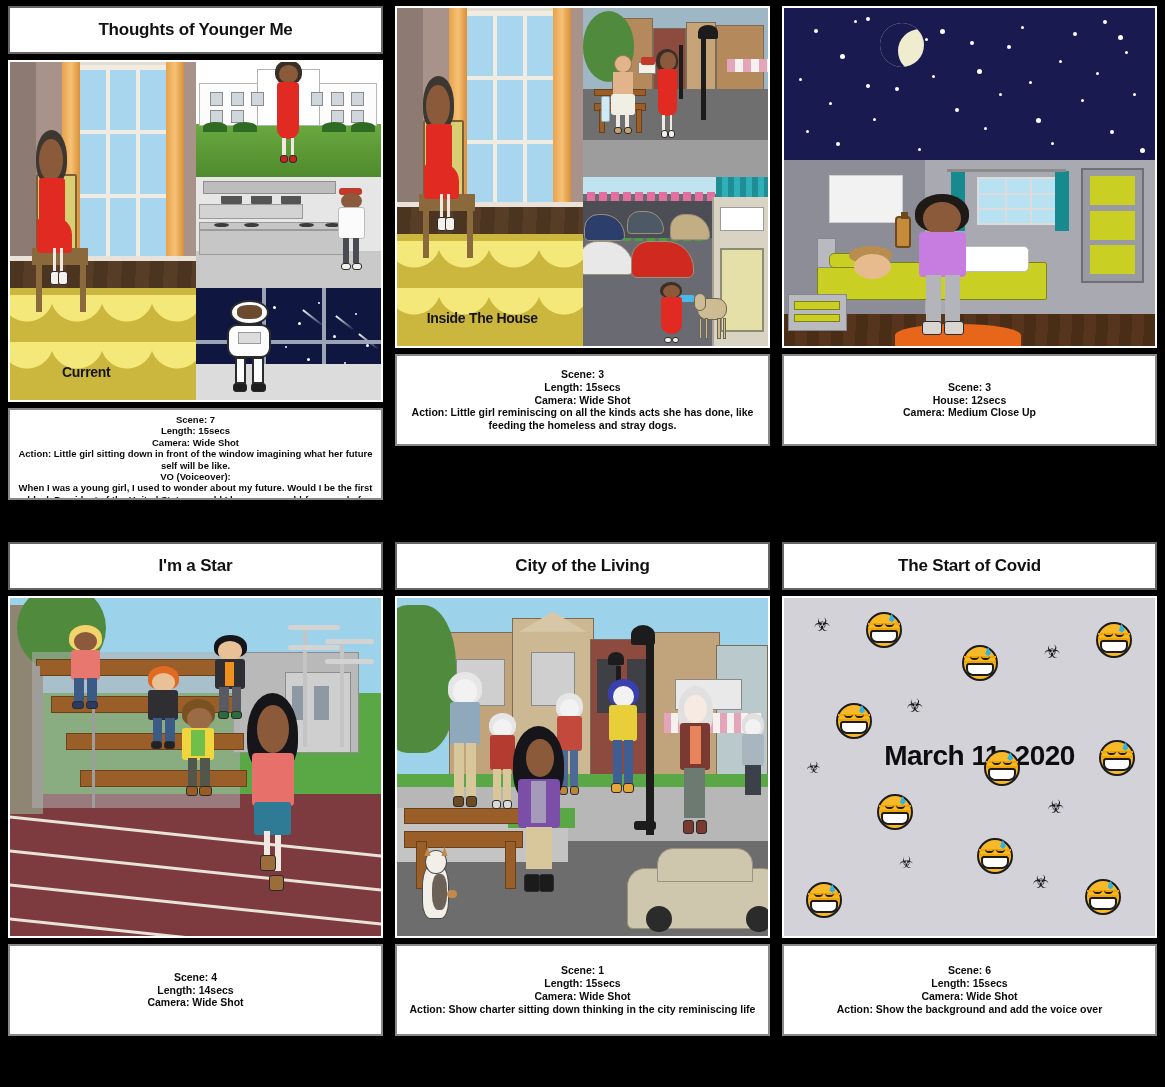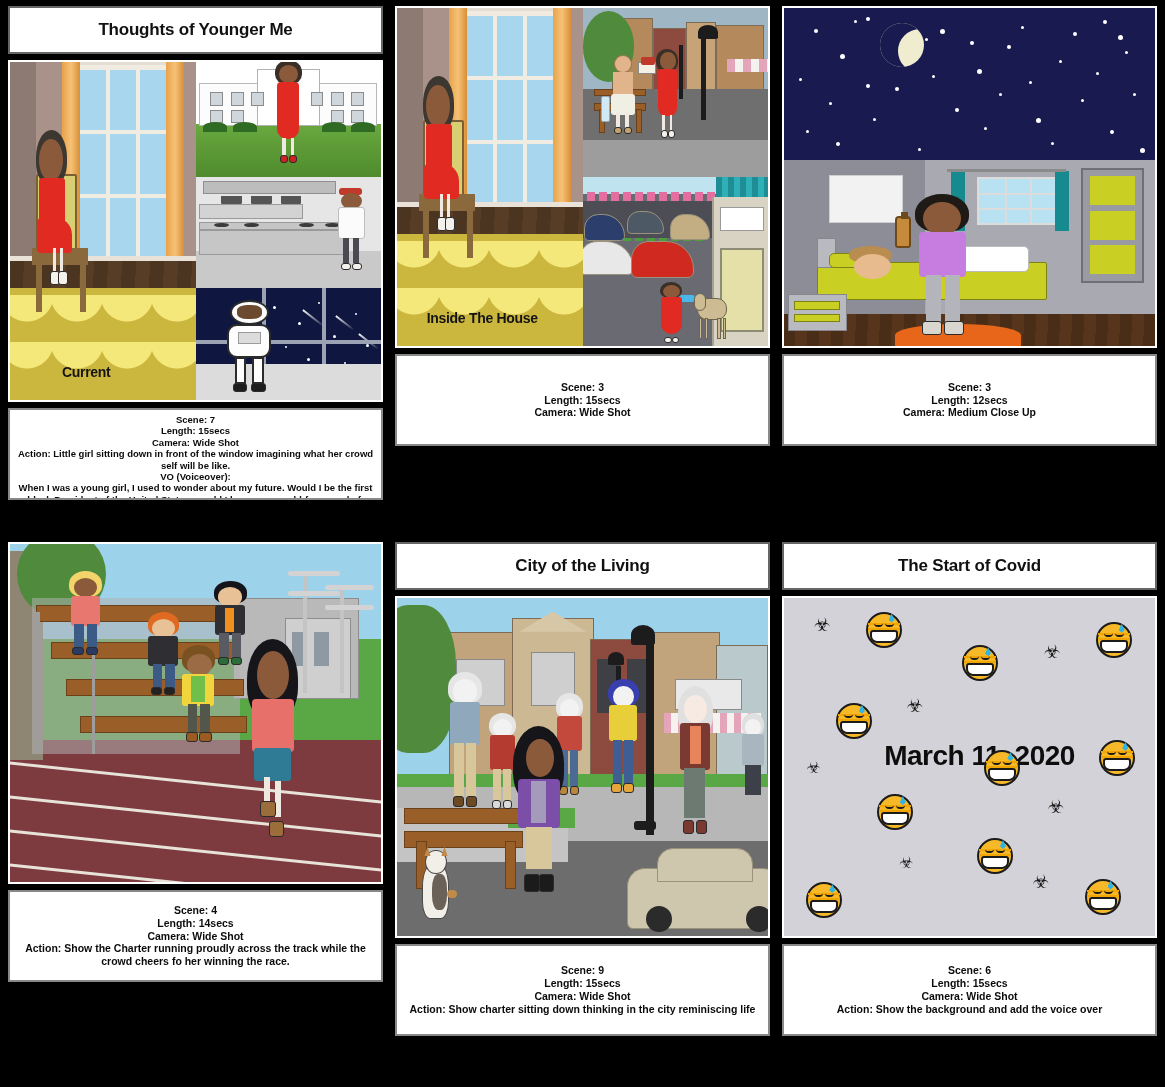--- a/index.html
+++ b/index.html
@@ -325,21 +325,21 @@
             <div class="shoe" style="left:16%;top:87%;width:30%;height:9%;background:#1d1d1d;"></div>
             <div class="shoe" style="left:54%;top:87%;width:30%;height:9%;background:#1d1d1d;"></div>
           </div>
         </div>
       </div>
 
       <div class="desc-box top-align">
         <div class="desc-text small">Scene: 7</div>
         <div class="desc-text small">Length: 15secs</div>
         <div class="desc-text small">Camera: Wide Shot</div>
-        <div class="desc-text small">Action: Little girl sitting down in front of the window imagining what her crowd self will be like.</div>
+        <div class="desc-text small">Action: Little girl sitting down in front of the window imagining what her future self will be like.</div>
         <div class="desc-text small">VO (Voiceover):</div>
         <div class="desc-text small">When I was a young girl, I used to wonder about my future. Would I be the first black President of the United States, would I become a world-famous chef, known for my signature dishes, or would I fulfill my dream of becoming a full-time astronaut and</div>
       </div>
     </div>
 
     <div class="cell">
 
       <div class="art-box">
 
         <div class="sub" style="left:0;top:0;width:50%;height:100%;">
@@ -451,20 +451,21 @@
             <div style="position:absolute;left:58%;top:54%;width:8%;height:40%;background:#cdbb93;border:1px solid #6b6552;"></div>
             <div style="position:absolute;left:72%;top:54%;width:8%;height:40%;background:#cdbb93;border:1px solid #6b6552;"></div>
           </div>
         </div>
       </div>
 
       <div class="desc-box">
         <div class="desc-text">Scene: 3</div>
         <div class="desc-text">Length: 15secs</div>
         <div class="desc-text">Camera: Wide Shot</div>
+        <div class="desc-text">Action: Little girl reminiscing on all the kinds acts she has done, like feeding the homeless and stray dogs.</div>
       </div>
     </div>
 
     <div class="cell">
 
       <div class="art-box">
 
         <div class="sub" style="left:0;top:0;width:100%;height:45%;">
           <div class="night"></div>
           <div class="moon" style="left:26%;top:10%;width:44px;height:44px;"></div>
@@ -549,29 +550,32 @@
             <div class="leg" style="left:24%;top:55%;width:22%;height:32%;background:#b4b4bb;"></div>
             <div class="leg" style="left:52%;top:55%;width:22%;height:32%;background:#b4b4bb;"></div>
             <div class="shoe" style="left:18%;top:86%;width:30%;height:9%;background:#d9d6cf;"></div>
             <div class="shoe" style="left:50%;top:86%;width:30%;height:9%;background:#d9d6cf;"></div>
           </div>
         </div>
       </div>
 
       <div class="desc-box">
         <div class="desc-text">Scene: 3</div>
-        <div class="desc-text">Length: 12secs</div>
+        <div class="desc-text">House: 12secs</div>
         <div class="desc-text">Camera: Medium Close Up</div>
       </div>
     </div>
   </div>
 
   <div class="row">
 
     <div class="cell">
+      <div class="title-box">
+        <div class="title-text">I'm a Star</div>
+      </div>
 
       <div class="art-box">
         <div class="sub" style="inset:0;width:100%;height:100%;">
           <div class="tk-sky"></div>
           <div class="tk-grass" style="top:28%;height:40%;"></div>
           <div class="tk-track" style="height:42%;"></div>
           <div class="tk-lane" style="left:-4%;top:64%;width:110%;transform:rotate(6deg);"></div>
           <div class="tk-lane" style="left:-4%;top:74%;width:110%;transform:rotate(6deg);"></div>
           <div class="tk-lane" style="left:-4%;top:84%;width:110%;transform:rotate(6deg);"></div>
           <div class="tk-lane" style="left:-4%;top:94%;width:110%;transform:rotate(6deg);"></div>
@@ -648,21 +652,20 @@
             <div class="shoe" style="left:28%;top:80%;width:26%;height:8%;background:#9a6d3a;"></div>
             <div class="shoe" style="left:42%;top:90%;width:26%;height:8%;background:#9a6d3a;"></div>
           </div>
         </div>
       </div>
 
       <div class="desc-box">
         <div class="desc-text">Scene: 4</div>
         <div class="desc-text">Length: 14secs</div>
         <div class="desc-text">Camera: Wide Shot</div>
-        <div class="desc-text">Action: Show the Charter running proudly across the track while the crowd cheers fo her winning the race.</div>
       </div>
     </div>
 
     <div class="cell">
       <div class="title-box">
         <div class="title-text">City of the Living</div>
       </div>
 
       <div class="art-box">
         <div class="sub" style="inset:0;width:100%;height:100%;">
@@ -772,21 +775,21 @@
           </div>
 
           <div class="car" style="left:62%;top:80%;width:44%;height:18%;"></div>
           <div style="position:absolute;left:70%;top:74%;width:26%;height:10%;background:#cfc6ae;border:1.5px solid #9a927c;border-radius:16px 16px 0 0;"></div>
           <div class="wheel" style="left:67%;top:91%;width:26px;height:26px;"></div>
           <div class="wheel" style="left:94%;top:91%;width:26px;height:26px;"></div>
         </div>
       </div>
 
       <div class="desc-box">
-        <div class="desc-text">Scene: 9</div>
+        <div class="desc-text">Scene: 1</div>
         <div class="desc-text">Length: 15secs</div>
         <div class="desc-text">Camera: Wide Shot</div>
         <div class="desc-text">Action: Show charter sitting down thinking in the city reminiscing life</div>
       </div>
     </div>
 
     <div class="cell">
       <div class="title-box">
         <div class="title-text">The Start of Covid</div>
       </div>

